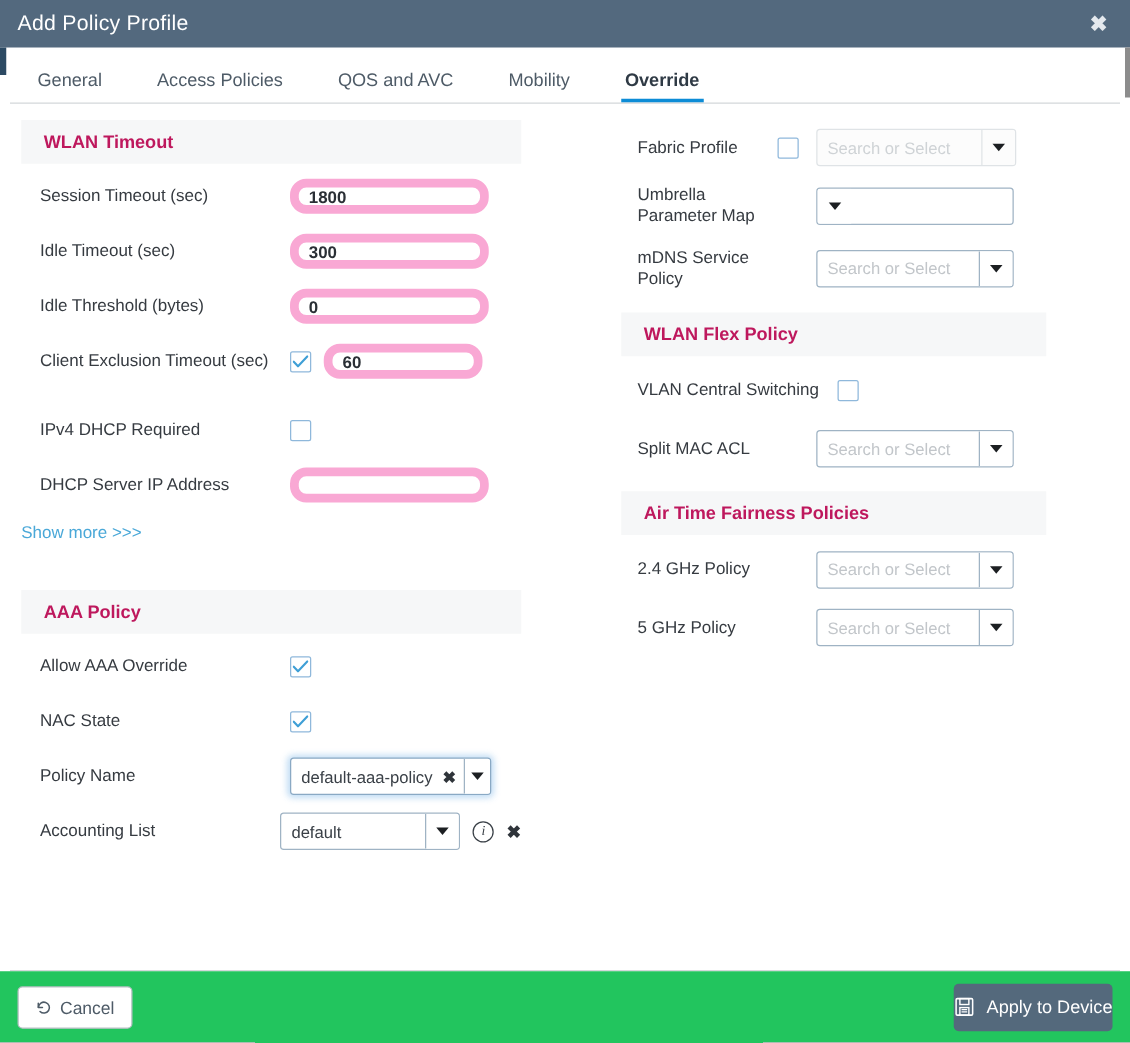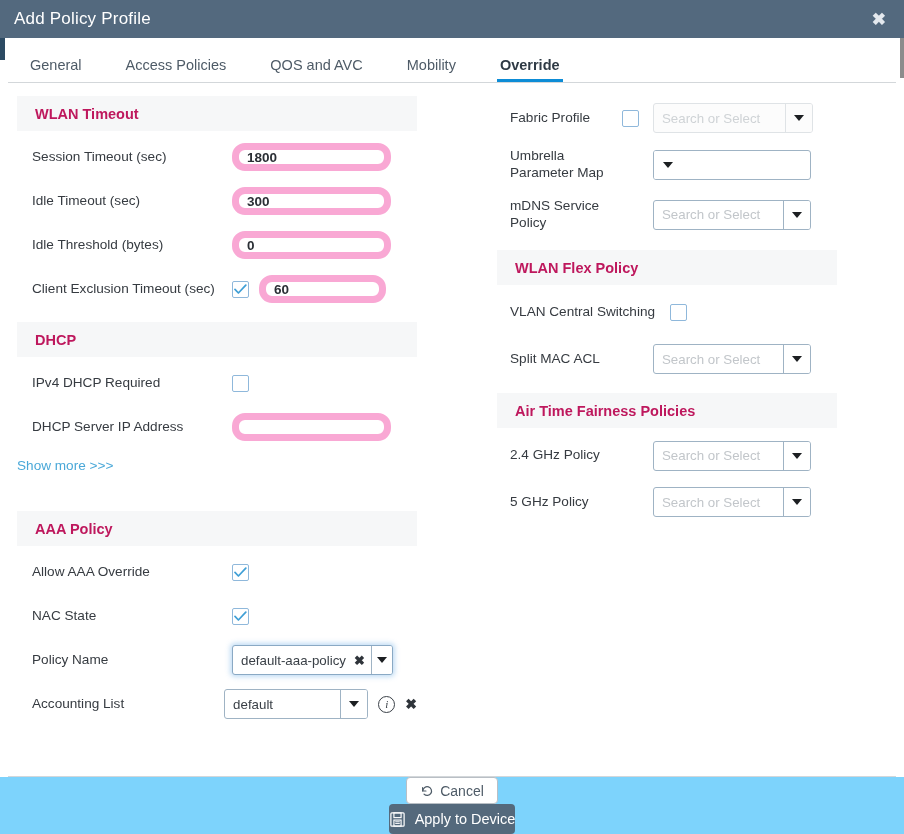--- a/index.html
+++ b/index.html
@@ -247,26 +247,25 @@
   .footer-rule {
     position: absolute;
     left: 8px; top: 776px;
     width: 888px; height: 1px;
     background: #d3d7da;
   }
   .footer {
     position: absolute;
     left: 0; top: 777px;
     width: 904px; height: 57px;
-    background: #7dd3fc;
+    background: #22c55e;
     display: flex;
     align-items: center;
     justify-content: space-between;
     padding: 0 14px;
-    flex-direction: column;
   }
   .btn-cancel {
     height: 34px;
     min-width: 86px;
     border: 1px solid #b9bfc5;
     border-radius: 4px;
     background: #fff;
     color: #4e5b67;
     font-size: 14px;
     display: inline-flex;
@@ -339,21 +338,20 @@
           <svg width="13" height="11" viewBox="0 0 13 11">
             <path d="M1 5.4 L4.4 9 L11.8 1.2" fill="none" stroke="#3f9fd6" stroke-width="1.7" stroke-linecap="round" stroke-linejoin="round"></path>
           </svg>
         </span>
       </div>
       <input class="txt w127" type="text" value="60" style="">
     </div>
 
     <div style="height:11px"></div>
 
-    <div class="section-head">DHCP</div>
 
     <div class="row">
       <div class="lbl">IPv4 DHCP Required</div>
       <div class="cbx-wrap">
         <span class="cbx"></span>
       </div>
     </div>
 
     <div class="row">
       <div class="lbl">DHCP Server IP Address</div>

